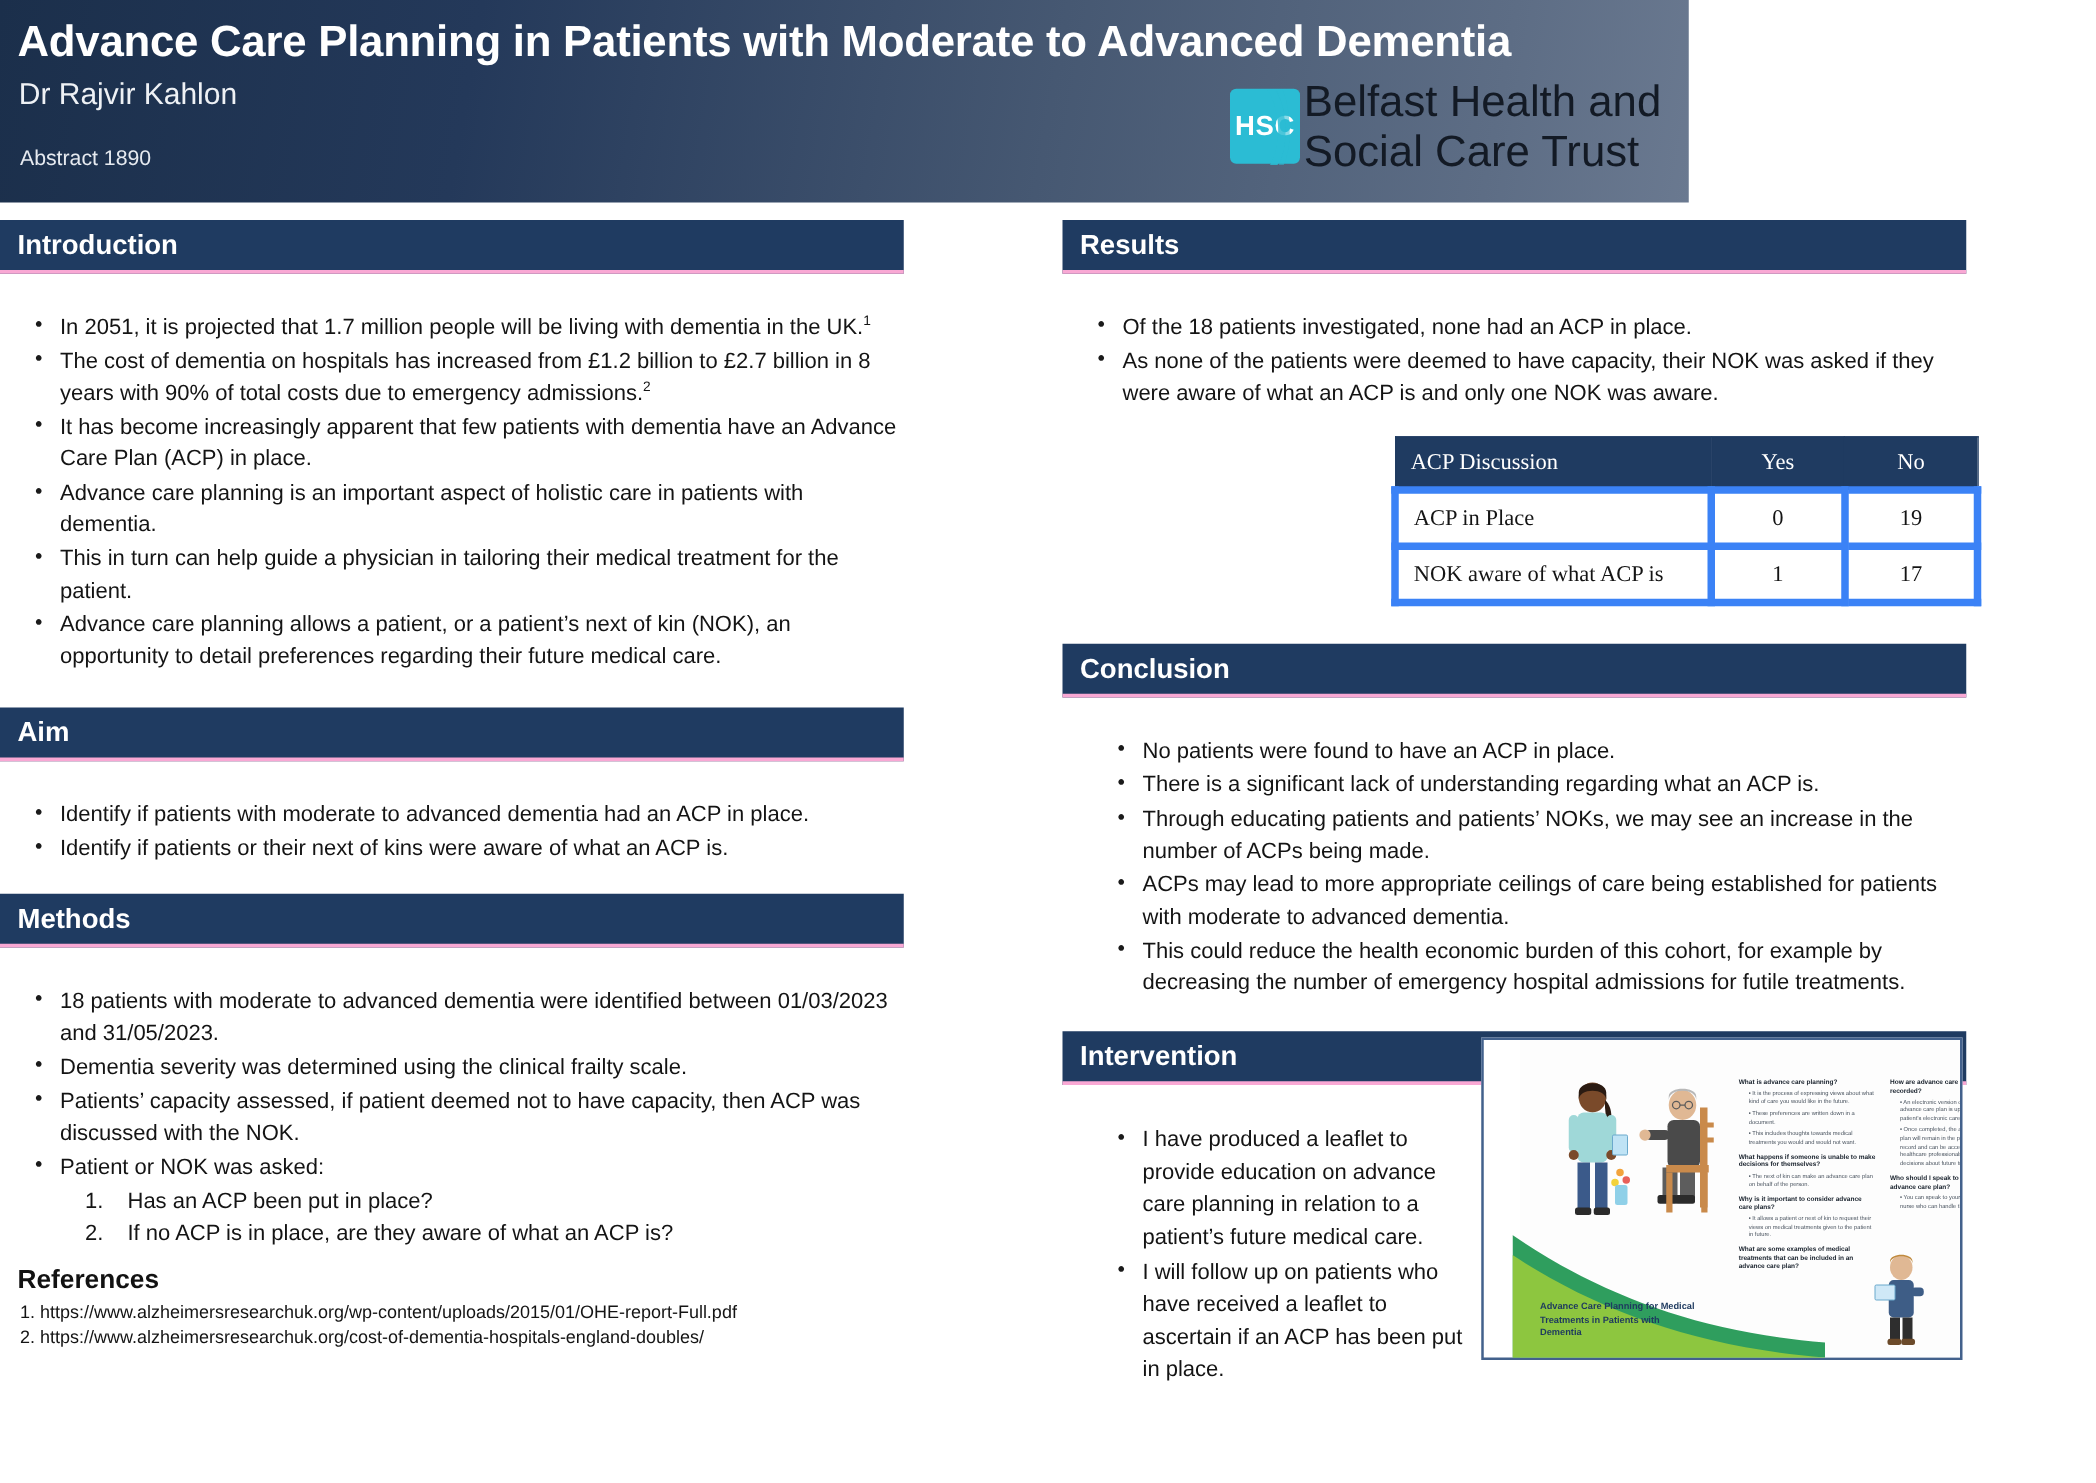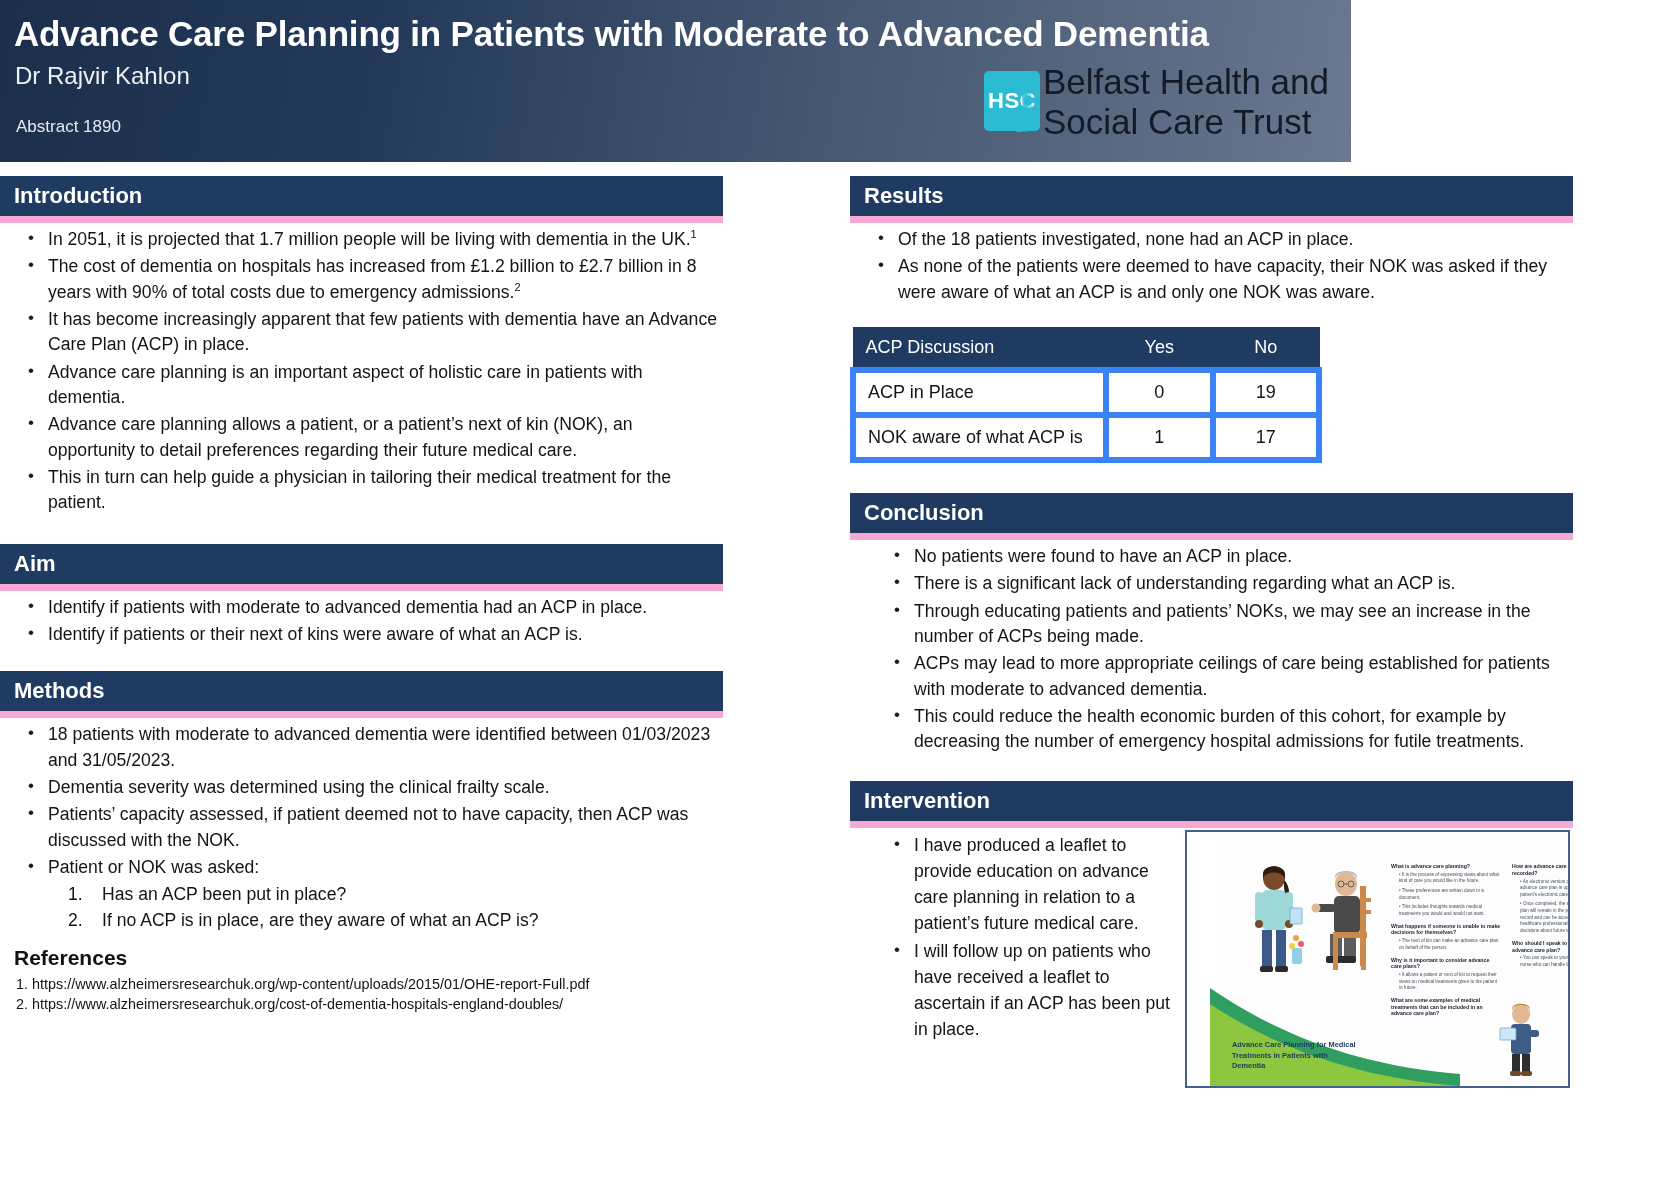--- a/index.html
+++ b/index.html
@@ -52,22 +52,22 @@
 
   
   .col-left  { position:absolute; left:0px;   top:176px; width:735px; }
   .col-right { position:absolute; left:850px; top:176px; width:735px; }
 
   .sec-head {
     background:#1f3b61;
     color:#ffffff;
     font-size:22px; font-weight:bold;
     padding:7px 0 7px 14px;
-    border-bottom:7px solid #f9a8d4;
-    margin-bottom:4px;
+    border-bottom:3px solid #f9a8d4;
+    margin-bottom:30px;
   }
   .sec-head.narrow { width:723px; }
 
   .body-list { padding:0 16px 0 22px; }
   .body-list li {
     list-style:none;
     position:relative;
     padding-left:26px;
     margin-bottom:2px;
     font-size:17.6px;
@@ -98,21 +98,21 @@
 
   
   .refs-title {
     font-size:21px; font-weight:bold; color:#121212;
     margin:0 0 4px 14px;
   }
   .refs-list { list-style:none; margin-left:16px; }
   .refs-list li { font-size:14.4px; line-height:1.42; color:#141414; }
 
   
-  .tbl-wrap { display:flex; justify-content:flex-start; margin:22px 0 0 0; }
+  .tbl-wrap { display:flex; justify-content:flex-end; margin:22px 0 0 0;font-family:Liberation Serif, serif; }
   table.results {
     border-collapse:collapse;
     width:472px;
     font-size:18px;
   }
   table.results th {
     background:#1f3b61; color:#ffffff; font-weight:400;
     padding:9px 0 9px 12px; text-align:left;
     border:1px solid #1f3b61;
   }
@@ -191,22 +191,22 @@
   </div>
 
   <div class="col-left">
 
     <div class="sec-head narrow">Introduction</div>
     <ul class="body-list">
       <li><span>In 2051, it is projected that 1.7 million people will be living with dementia in the UK.</span><sup>1</sup></li>
       <li><span>The cost of dementia on hospitals has increased from £1.2 billion to £2.7 billion in 8 years with 90% of total costs due to emergency admissions.</span><sup>2</sup></li>
       <li>It has become increasingly apparent that few patients with dementia have an Advance Care Plan (ACP) in place.</li>
       <li>Advance care planning is an important aspect of holistic care in patients with dementia.</li>
+      <li>This in turn can help guide a physician in tailoring their medical treatment for the patient.</li>
       <li>Advance care planning allows a patient, or a patient’s next of kin (NOK), an opportunity to detail preferences regarding their future medical care.</li>
-      <li>This in turn can help guide a physician in tailoring their medical treatment for the patient.</li>
     </ul>
 
     <div class="gap-intro"></div>
 
     <div class="sec-head narrow">Aim</div>
     <ul class="body-list">
       <li>Identify if patients with moderate to advanced dementia had an ACP in place.</li>
       <li>Identify if patients or their next of kins were aware of what an ACP is.</li>
     </ul>
 

